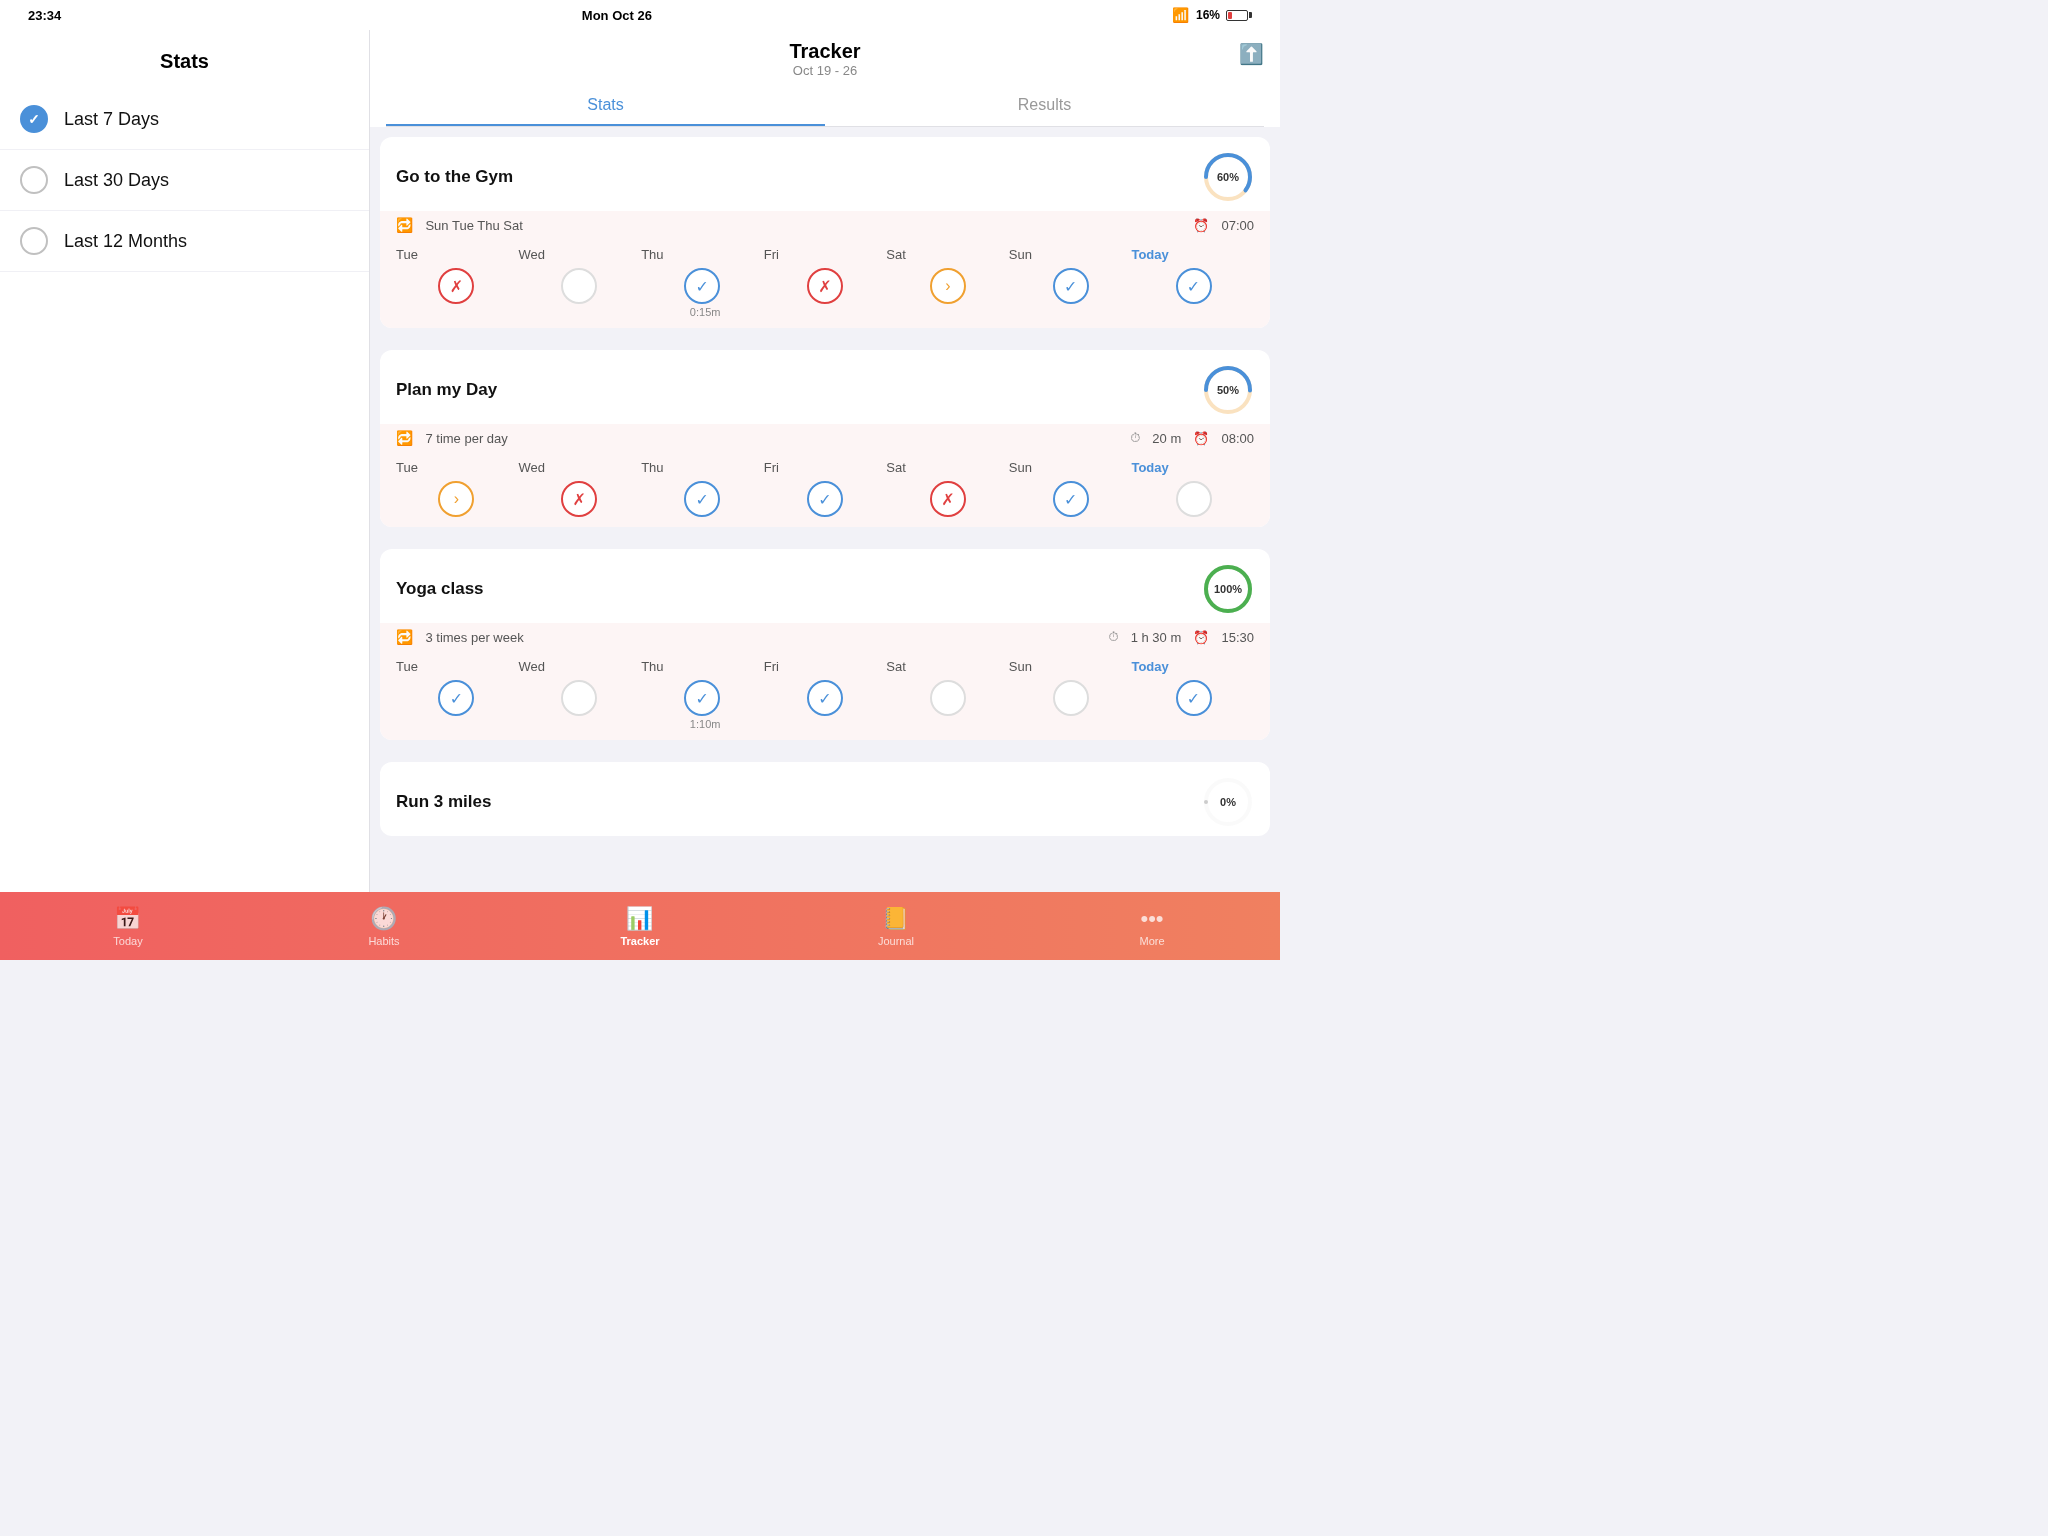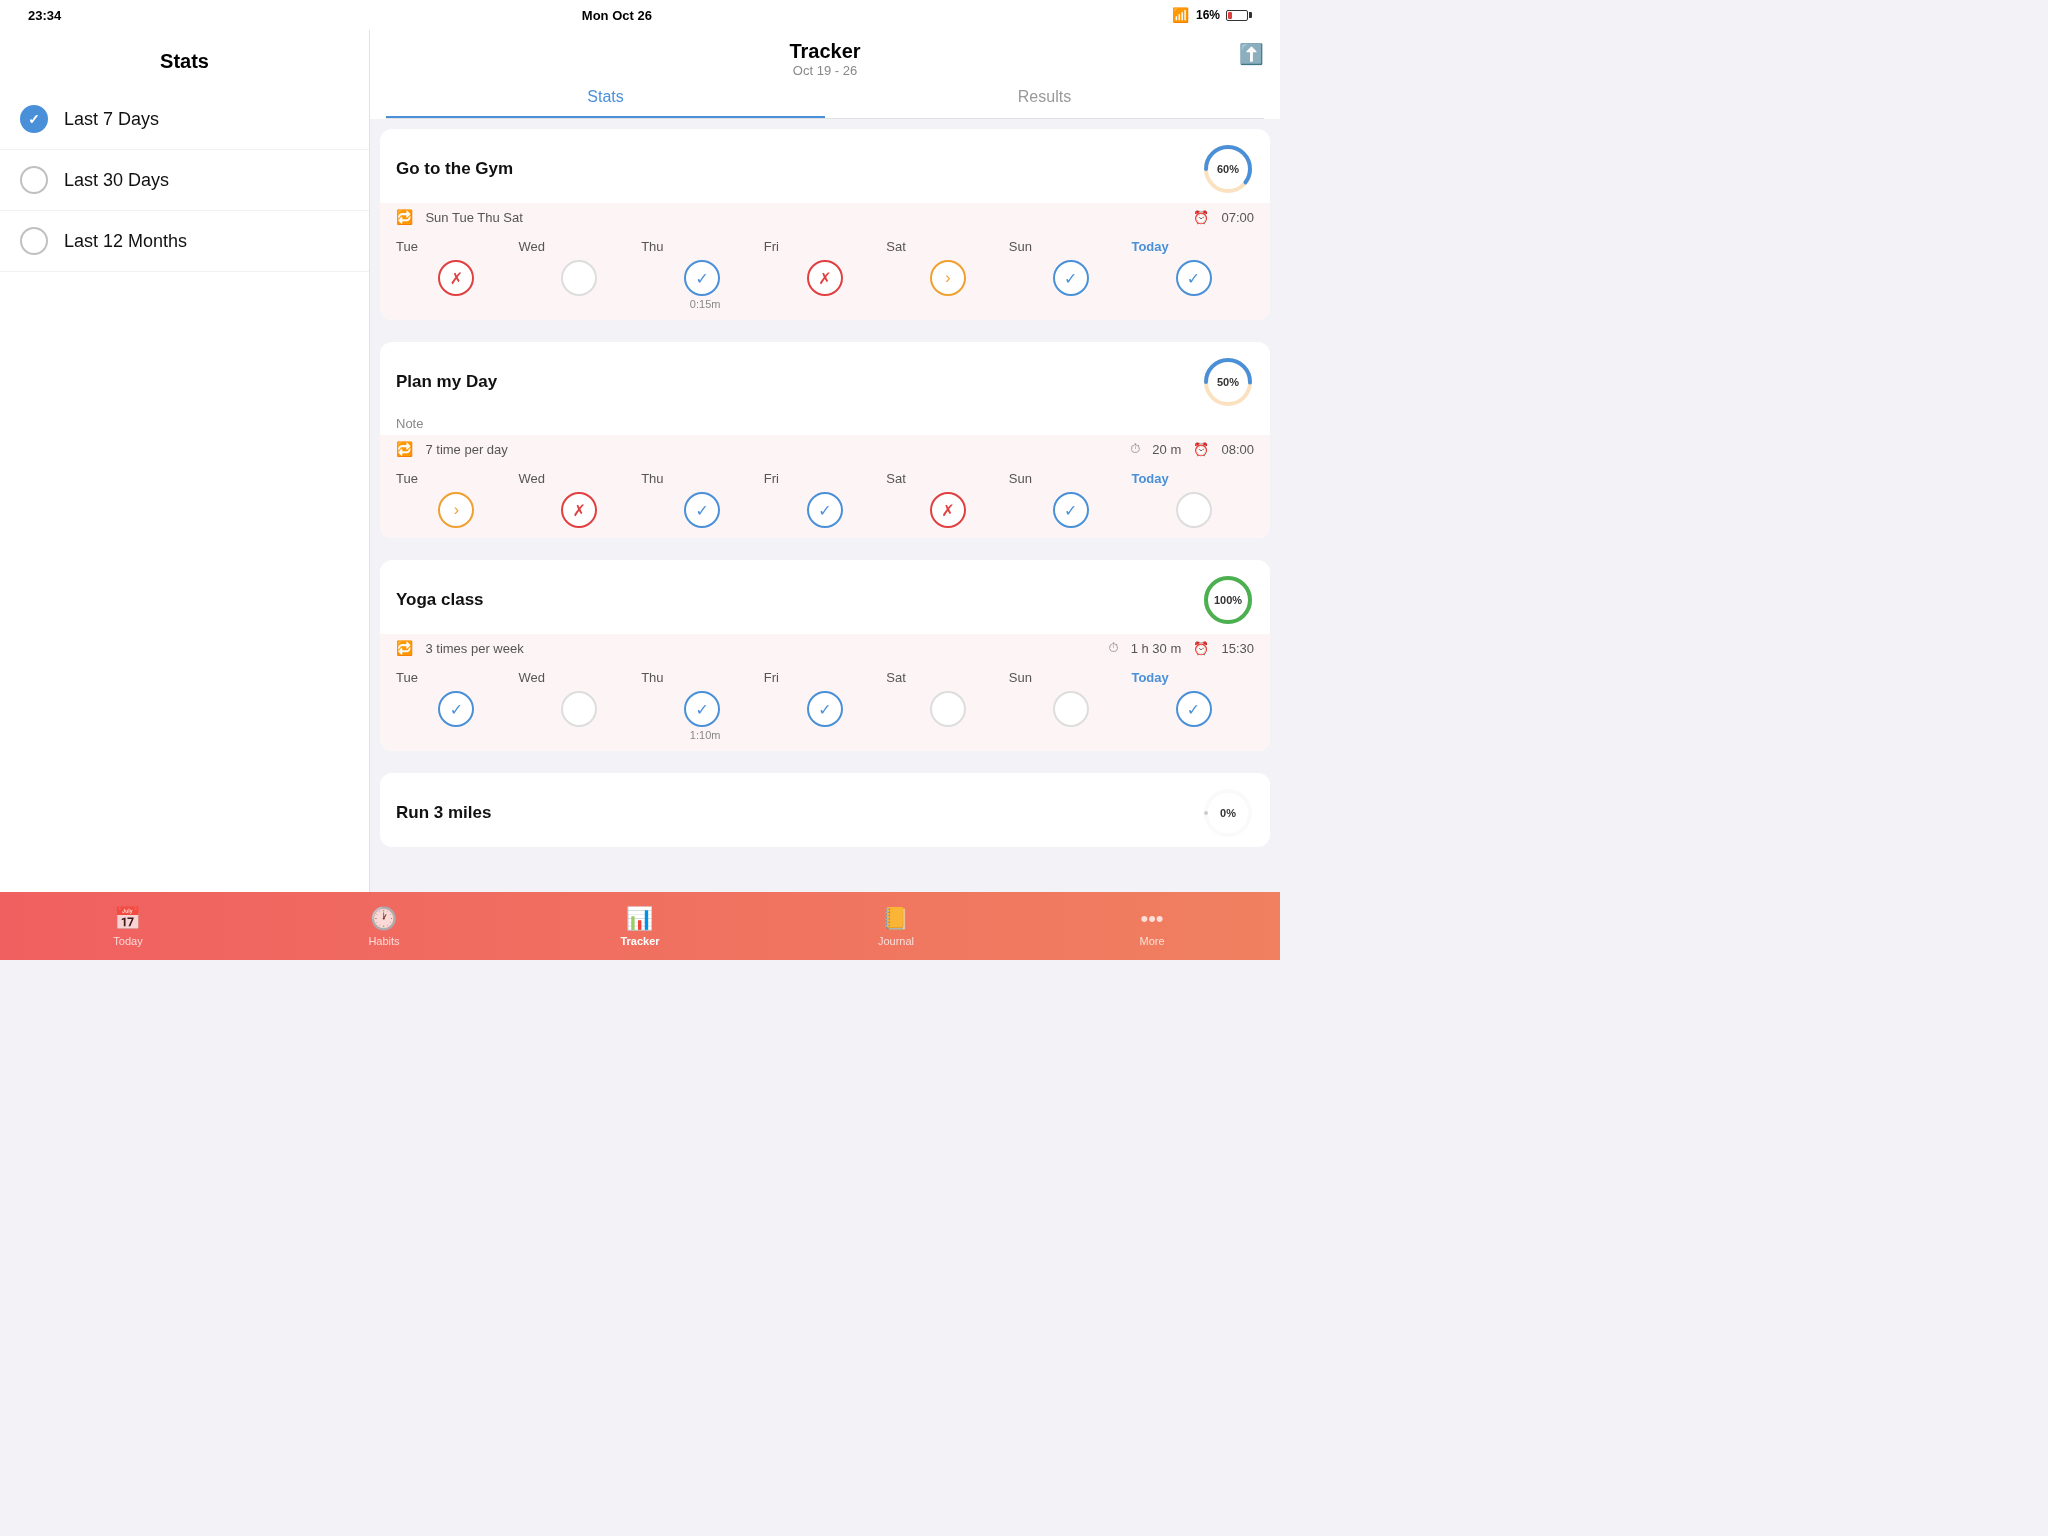--- a/index.html
+++ b/index.html
@@ -106,20 +106,21 @@
       position: relative;
     }
     .tracker-title {
       font-size: 20px;
       font-weight: 600;
       color: #000;
     }
     .tracker-subtitle {
       font-size: 13px;
       color: #888;
+      margin-bottom: 8px;
     }
     .share-icon {
       position: absolute;
       right: 16px;
       top: 12px;
       font-size: 20px;
       color: #4a90d9;
       cursor: pointer;
     }
 
@@ -454,21 +455,20 @@
         <div class="habit-card">
           <div class="habit-header">
             <div>
               <div class="habit-name">Plan my Day</div>
             </div>
             <div class="progress-circle"><svg width="52" height="52" viewBox="0 0 52 52">
     <circle cx="26" cy="26" r="22" fill="none" stroke="#f0a030" stroke-width="4" opacity="0.3"></circle>
     <circle cx="26" cy="26" r="22" fill="none" stroke="#4a90d9" stroke-width="4" stroke-dasharray="69.11503837897544 138.23007675795088" stroke-linecap="round" transform="rotate(-90 26 26)"></circle>
   </svg><div class="progress-label">50%</div></div>
           </div>
-          <div class="habit-note">Note</div>
           <div class="habit-meta">
             <span class="repeat-icon">🔁</span>
             <span>7 time per day</span>
             <span class="meta-spacer"></span>
             <span class="clock-icon">⏱</span>
             <span>20 m</span>
             <span class="clock-icon">⏰</span>
             <span>08:00</span>
           </div>
           <div class="days-grid">

